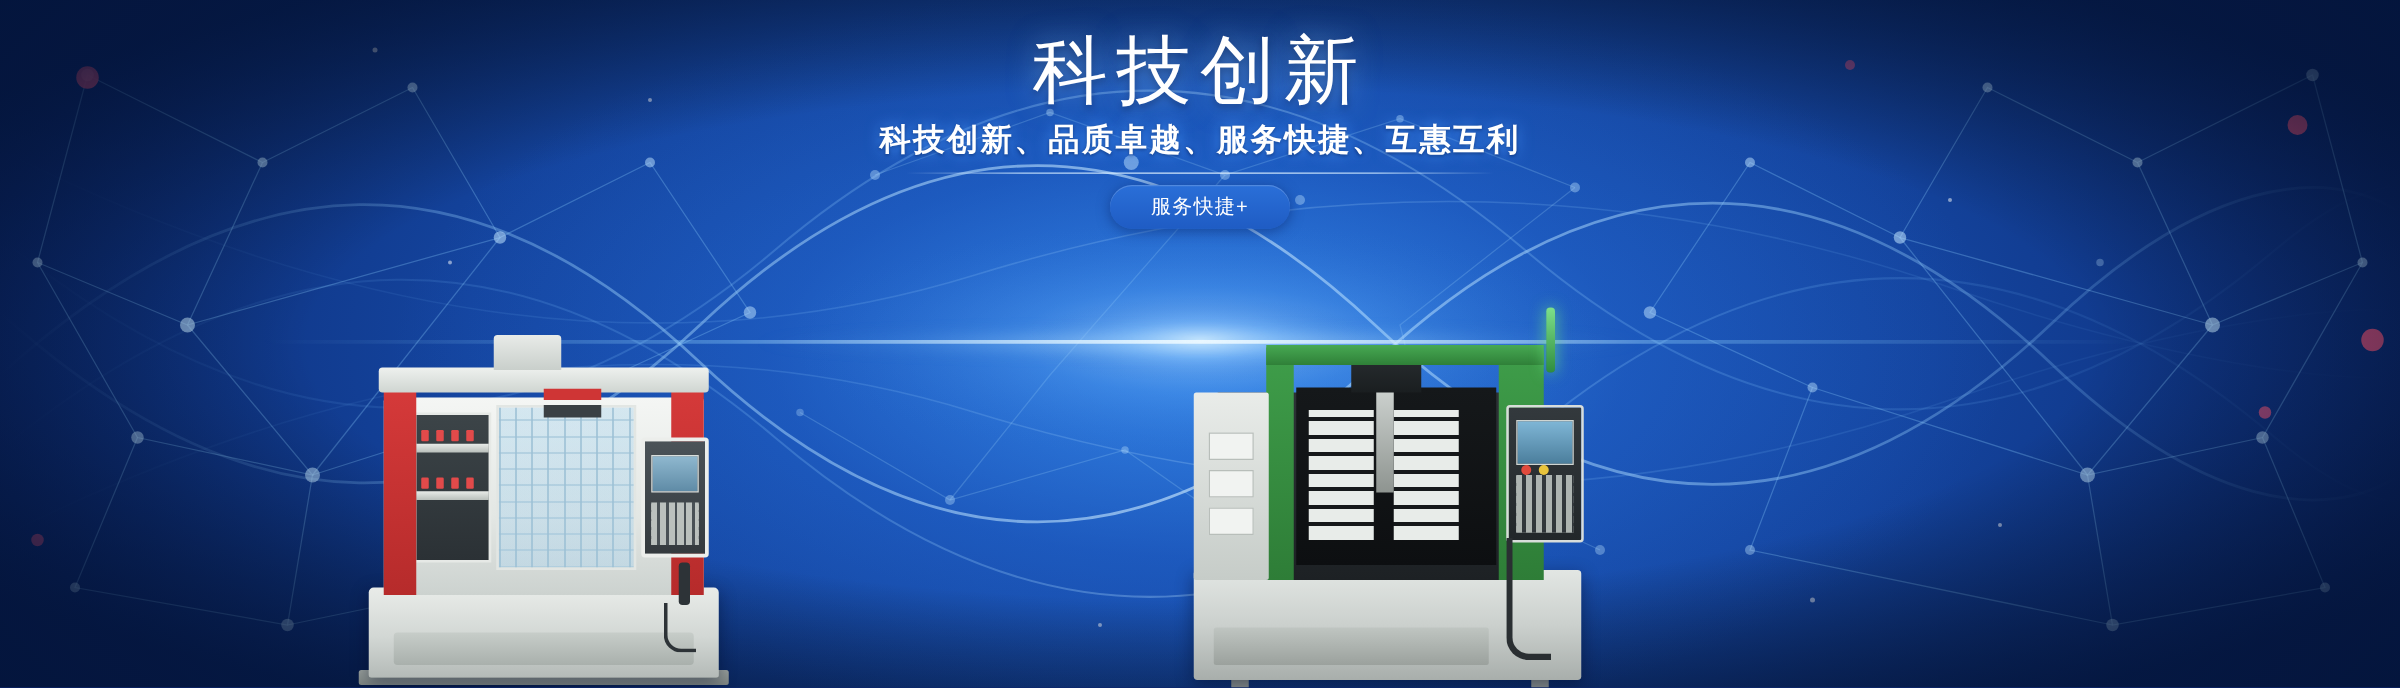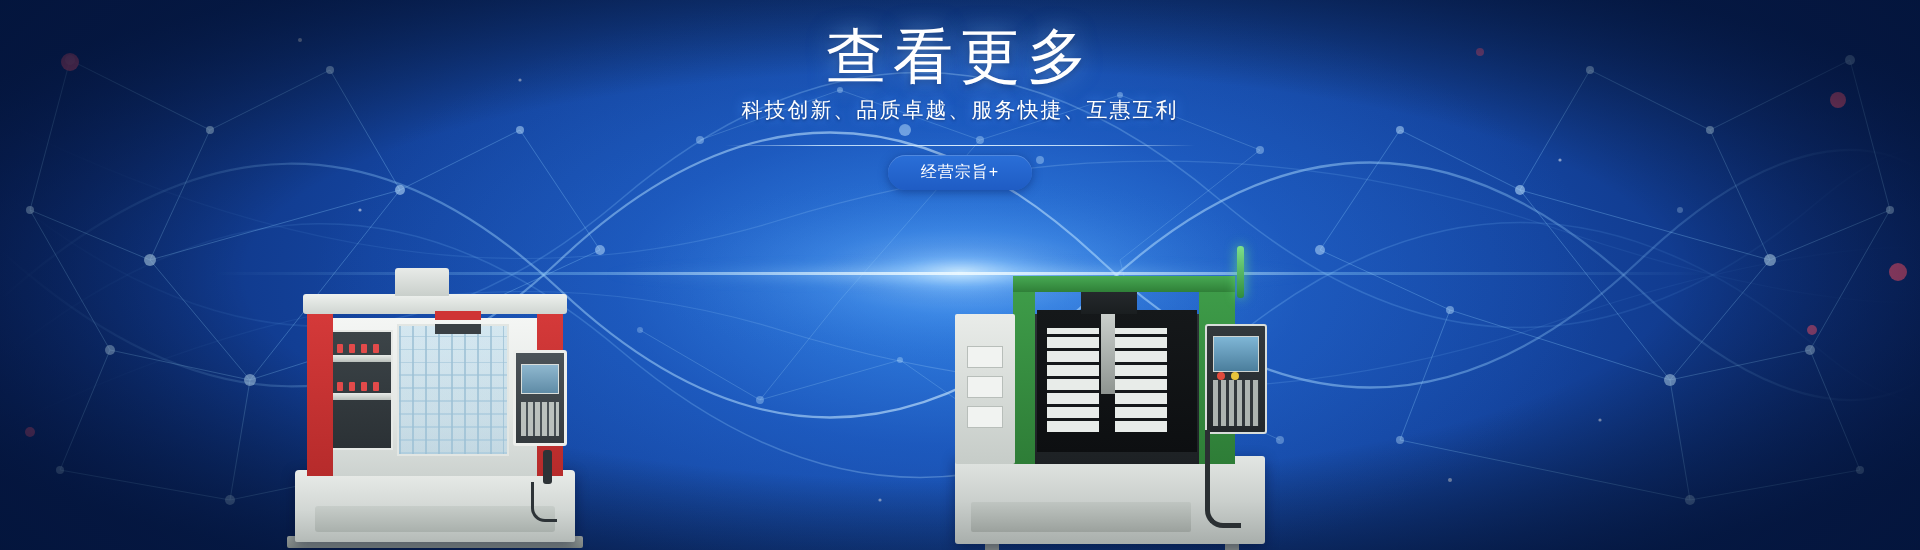--- a/index.html
+++ b/index.html
@@ -40,24 +40,24 @@
     padding-top:22px;
     z-index:40;
   }
   .title {
     font-size:60px; font-weight:400; color:#ffffff;
     letter-spacing:7px; line-height:1.15;
     text-shadow:0 0 22px rgba(150,210,255,0.55), 0 2px 6px rgba(0,20,70,0.5);
     margin-bottom:6px;
   }
   .subtitle {
-    font-size:21px; font-weight:400; color:#ffffff;
+    font-size:25px; font-weight:700; color:#ffffff;
     letter-spacing:2px; line-height:1.25;
     text-shadow:0 0 12px rgba(70,150,255,0.9), 0 1px 3px rgba(0,25,80,0.85);
-    margin-bottom:12px;
+    margin-bottom:0;
   }
   .divider {
     width:470px; height:1px; margin:10px 0 9px 0;
     background:linear-gradient(90deg, rgba(190,225,255,0) 0%, rgba(205,232,255,0.85) 20%, rgba(225,242,255,0.95) 50%, rgba(205,232,255,0.85) 80%, rgba(190,225,255,0) 100%);
   }
   .tagline {
     font-size:27px; font-weight:700; color:#ffffff;
     letter-spacing:2px; line-height:1.3;
     text-shadow:0 0 13px rgba(60,145,255,0.95), 0 1px 3px rgba(0,25,80,0.85);
     margin-bottom:17px;
@@ -428,23 +428,23 @@
     <div class="mr-doorlabel3"></div>
     <div class="mr-panel"></div>
     <div class="mr-screen"></div>
     <div class="mr-redbtn"></div>
     <div class="mr-ylwbtn"></div>
     <div class="mr-btns"></div>
     <div class="mr-cord"></div>
   </div>
 
   <div id="content">
-    <div class="title">查看更多</div>
+    <div class="title">科技创新</div>
 
     <div class="subtitle">科技创新、品质卓越、服务快捷、互惠互利</div>
 
     <div class="divider"></div>
 
 
-    <button class="more-btn">经营宗旨+</button>
+    <button class="more-btn">服务快捷+</button>
   </div>
 
 </div>
 
 </body></html>

